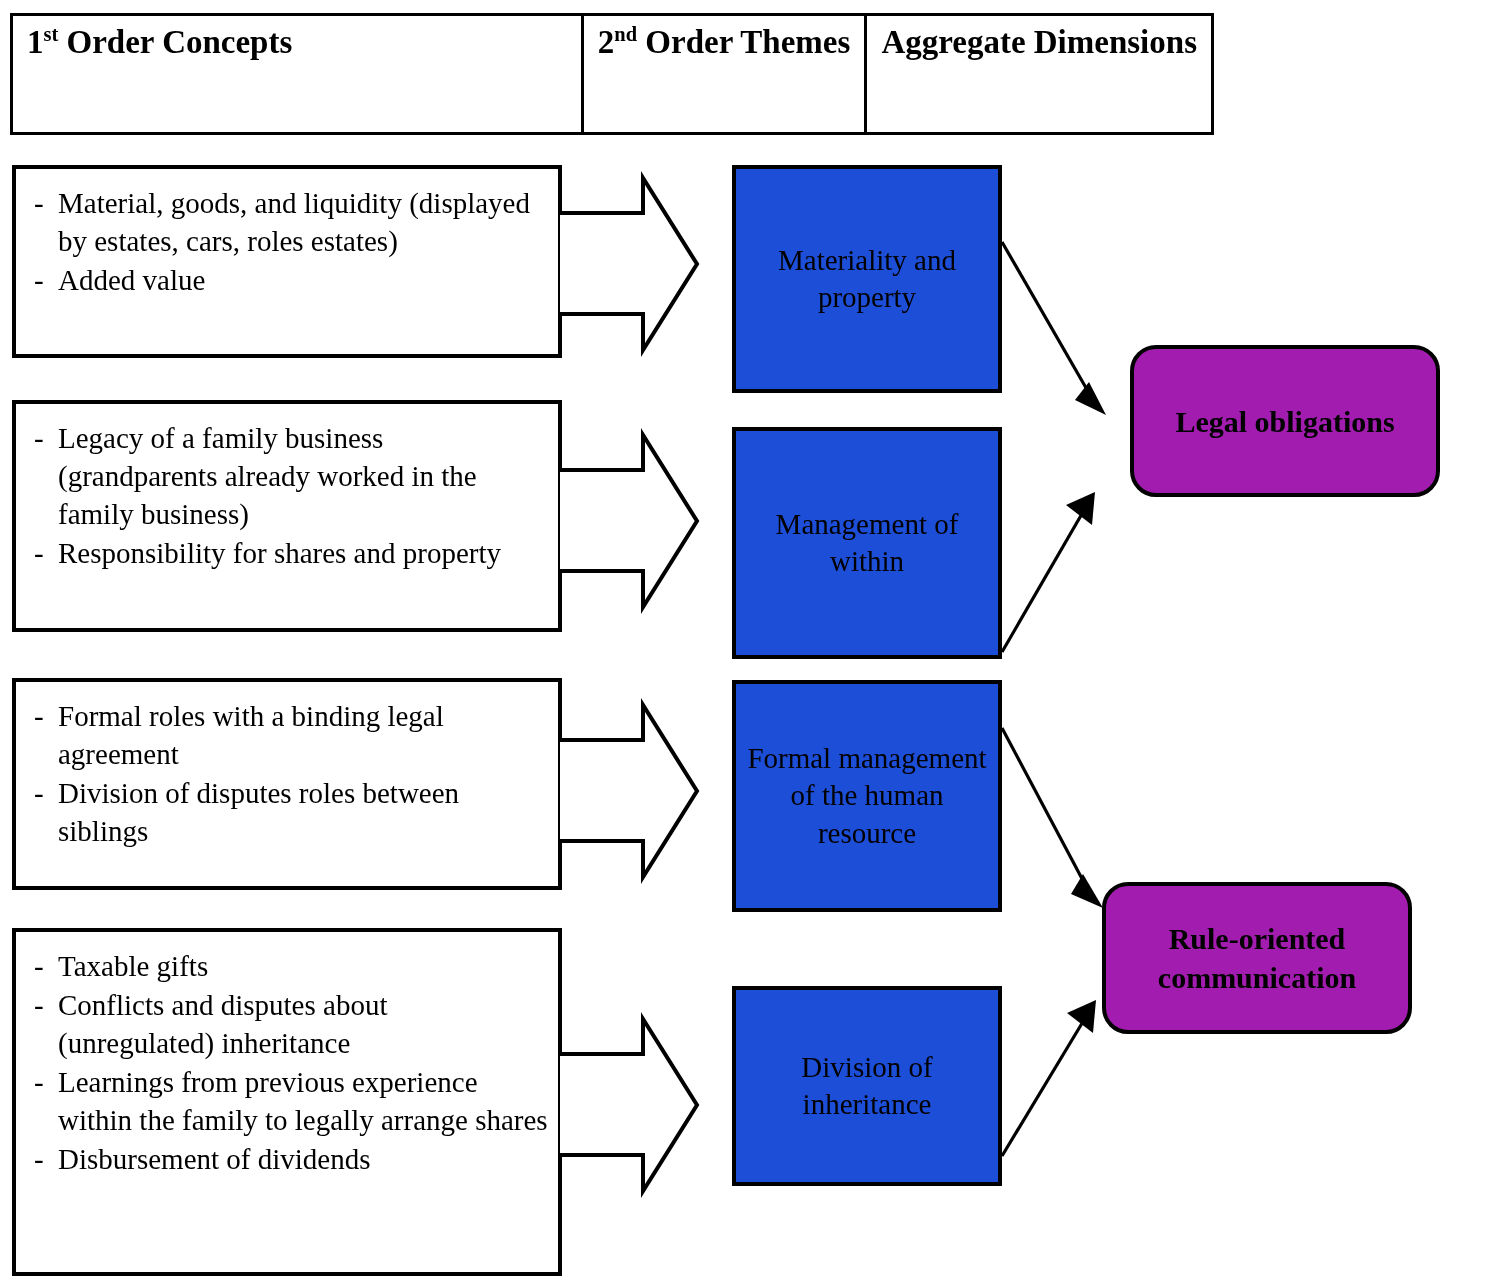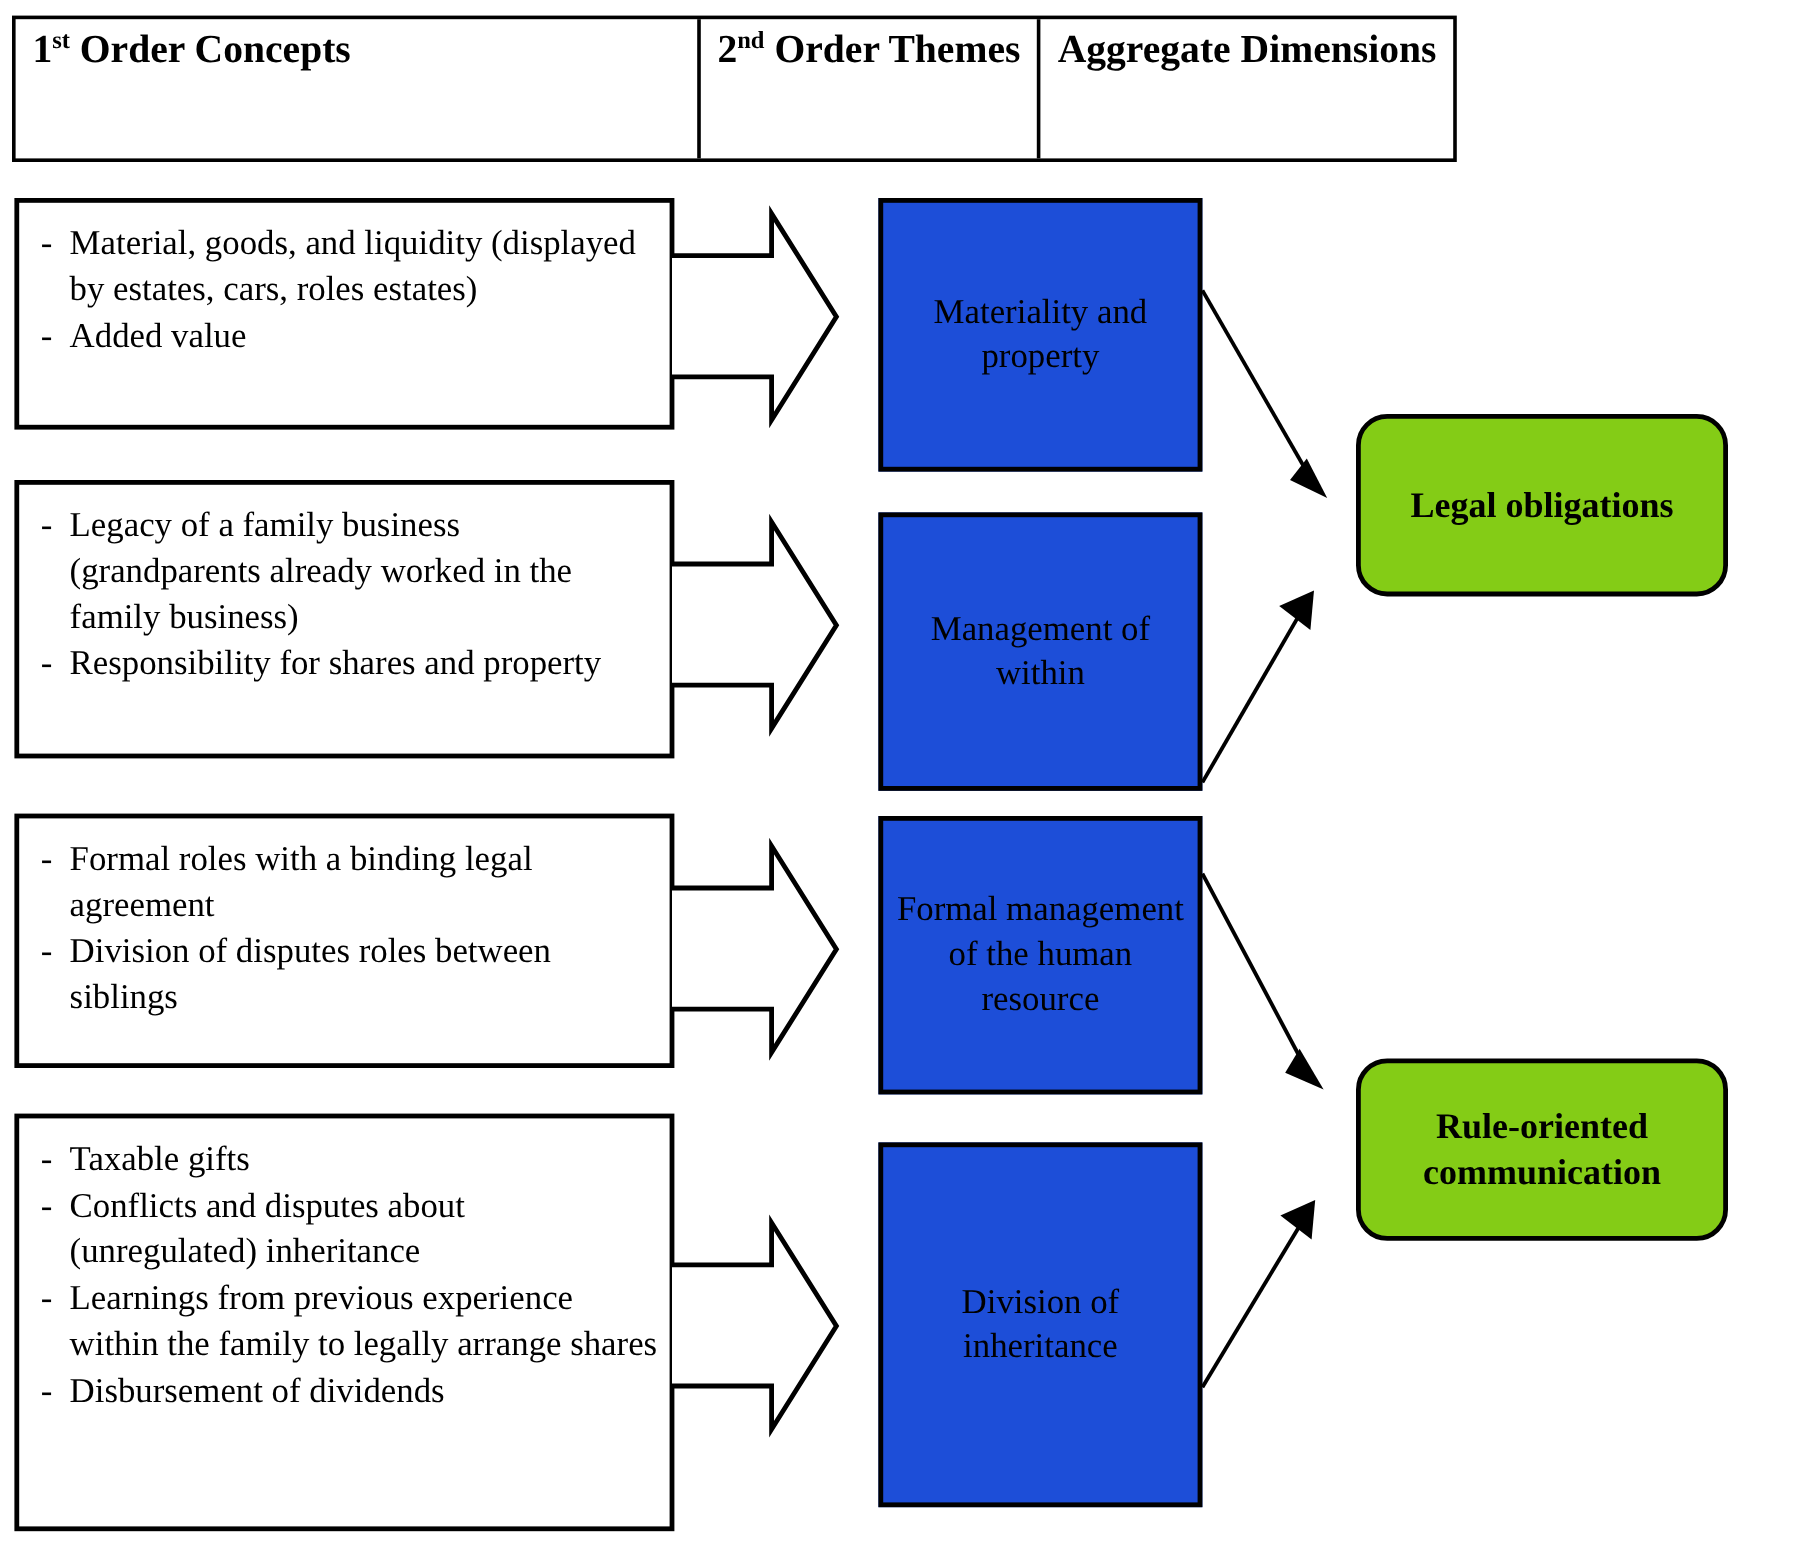--- a/index.html
+++ b/index.html
@@ -94,21 +94,21 @@
     line-height: 1.28;
     padding: 0 8px;
   }
 
   
   .dimension-box {
     position: absolute;
     border: 4px solid #000;
     border-radius: 26px;
     box-sizing: border-box;
-    background: #84cc16;
+    background: #a21caf;
     display: flex;
     align-items: center;
     justify-content: center;
     text-align: center;
   }
   .dimension-label {
     font-size: 30px;
     font-weight: bold;
     line-height: 1.3;
     padding: 0 12px;
@@ -191,29 +191,29 @@
   </div>
 
   <div class="theme-box" style="top:427px; height:232px;">
     <div class="theme-label">Management of within</div>
   </div>
 
   <div class="theme-box" style="top:680px; height:232px;">
     <div class="theme-label">Formal management of the human resource</div>
   </div>
 
-  <div class="theme-box" style="top:952px; height:304px;">
+  <div class="theme-box" style="top:986px; height:200px;">
     <div class="theme-label">Division of inheritance</div>
   </div>
 
   <div class="dimension-box" style="left:1130px; top:345px; width:310px; height:152px;">
     <div class="dimension-label">Legal obligations</div>
   </div>
 
-  <div class="dimension-box" style="left:1130px; top:882px; width:310px; height:152px;">
+  <div class="dimension-box" style="left:1102px; top:882px; width:310px; height:152px;">
     <div class="dimension-label">Rule-oriented communication</div>
   </div>
 
   <svg class="overlay" viewBox="0 0 1504 1284">
 
     <path class="block-arrow" d="M 560 213 L 643 213 L 643 178 L 697 264 L 643 350 L 643 314 L 560 314"></path>
 
     <path class="block-arrow" d="M 560 470 L 643 470 L 643 435 L 697 521 L 643 607 L 643 571 L 560 571"></path>
 
     <path class="block-arrow" d="M 560 740 L 643 740 L 643 705 L 697 791 L 643 877 L 643 841 L 560 841"></path>

